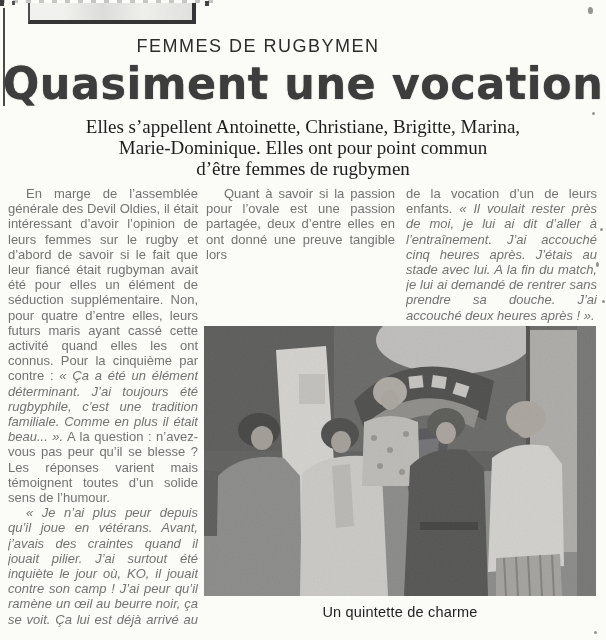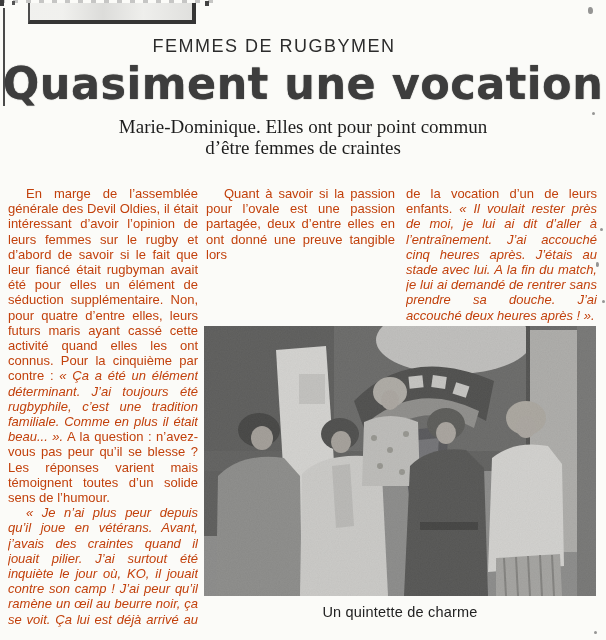--- a/index.html
+++ b/index.html
@@ -19,31 +19,31 @@
   .top-dot-mid{left:12px;top:1px;width:3px;height:4px;background:#555;}
   .top-dot-right{left:205px;top:1px;width:4px;height:5px;background:#444;}
   .corner-box{left:28px;top:3px;width:162px;height:17px;
     border-left:2px solid #4e4e4e;border-right:4px solid #353535;border-bottom:4px solid #353535;
     background:linear-gradient(90deg,rgba(150,150,150,.10) 0 20%,rgba(110,110,110,.22) 45%,rgba(150,150,150,.12) 70%,rgba(100,100,100,.18) 100%);}
   .left-rule{left:3px;top:8px;width:2px;height:98px;background:#4a4a4a;}
   .speck{background:#6a6a6a;border-radius:50%;opacity:.7;}
 
   
   .kicker{left:0;top:36px;width:516px;text-align:center;
-    font-size:18px;letter-spacing:1.5px;color:#2c2c2c;padding-left:16px;}
+    font-size:18px;letter-spacing:1.5px;color:#2c2c2c;}
   .headline{left:0;top:58px;width:606px;text-align:center;white-space:nowrap;
     font-family:"DejaVu Sans", sans-serif;font-weight:bold;font-size:43px;
     letter-spacing:.5px;color:#3d3d3d;transform:scaleY(1.04);
     text-shadow:0 0 1px rgba(61,61,61,.9);}
   .subtitle{left:0;top:116px;width:606px;text-align:center;
     font-family:"Liberation Serif", serif;font-size:19px;line-height:21px;color:#1d1d1d;}
 
   
   .col{position:absolute;top:186px;font-size:13px;line-height:15.2px;
-    text-align:justify;color:#c2410c;overflow:hidden;
+    text-align:justify;color:#737373;overflow:hidden;
     -webkit-hyphens:auto;hyphens:auto;}
   .col1{left:8px;width:190px;height:442px;}
   .col2{left:206px;width:189px;height:150px;}
   .col3{left:406px;width:191px;height:150px;}
   .para{margin:0;}
   .para.indent{text-indent:18px;}
   .it{font-style:italic;}
 
   
   .photo{left:204px;top:326px;width:392px;height:270px;}
@@ -63,22 +63,23 @@
 <div class="abs speck" style="left:588px;top:7px;width:5px;height:7px;border-radius:40% 60% 50% 50%;"></div>
 <div class="abs speck" style="left:592px;top:112px;width:3px;height:3px;"></div>
 <div class="abs speck" style="left:600px;top:228px;width:3px;height:3px;"></div>
 <div class="abs speck" style="left:596px;top:262px;width:3px;height:5px;border-radius:40% 60% 60% 40%;"></div>
 <div class="abs speck" style="left:602px;top:300px;width:3px;height:3px;"></div>
 <div class="abs speck" style="left:594px;top:631px;width:3px;height:3px;"></div>
 
 <div class="abs kicker">FEMMES DE RUGBYMEN</div>
 <div class="abs headline">Quasiment une vocation</div>
 <div class="abs subtitle">
+    <div>Elles s’appellent Antoinette, Christiane, Brigitte, Marina,</div>
     <div>Marie-Dominique. Elles ont pour point commun</div>
-    <div>d’être femmes de craintes</div>
+    <div>d’être femmes de rugbymen</div>
   </div>
 
 <div class="col col1">
     <p class="para indent"><span>En marge de l’assemblée générale des Devil Oldies, il était intéressant d’avoir l’opinion de leurs femmes sur le rugby et d’abord de savoir si le fait que leur fiancé était rugbyman avait été pour elles un élément de séduction supplémentaire. Non, pour quatre d’entre elles, leurs futurs maris ayant cassé cette activité quand elles les ont connus. Pour la cinquième par contre : </span><span class="it">« Ça a été un élément déterminant. J’ai toujours été rugbyphile, c’est une tradition familiale. Comme en plus il était beau... ».</span><span> A la question : n’avez-vous pas peur qu’il se blesse ? Les réponses varient mais témoignent toutes d’un solide sens de l’humour.</span></p>
     <p class="para indent"><span class="it">« Je n’ai plus peur depuis qu’il joue en vétérans. Avant, j’avais des craintes quand il jouait pilier. J’ai surtout été inquiète le jour où, KO, il jouait contre son camp ! J’ai peur qu’il ramène un œil au beurre noir, ça se voit. Ça lui est déjà arrivé au cours d’un entraînement. Je dormais quand il est rentré, j’ai vu le cocard le lendemain matin au réveil. J’appréhende surtout les troisièmes mi-temps. J’ai peur qu’il encadre</span></p>
   </div>
 <div class="col col2">
     <p class="para indent"><span>Quant à savoir si la passion pour l’ovale est une passion partagée, deux d’entre elles en ont donné une preuve tangible lors</span></p>
   </div>
 <div class="col col3">

